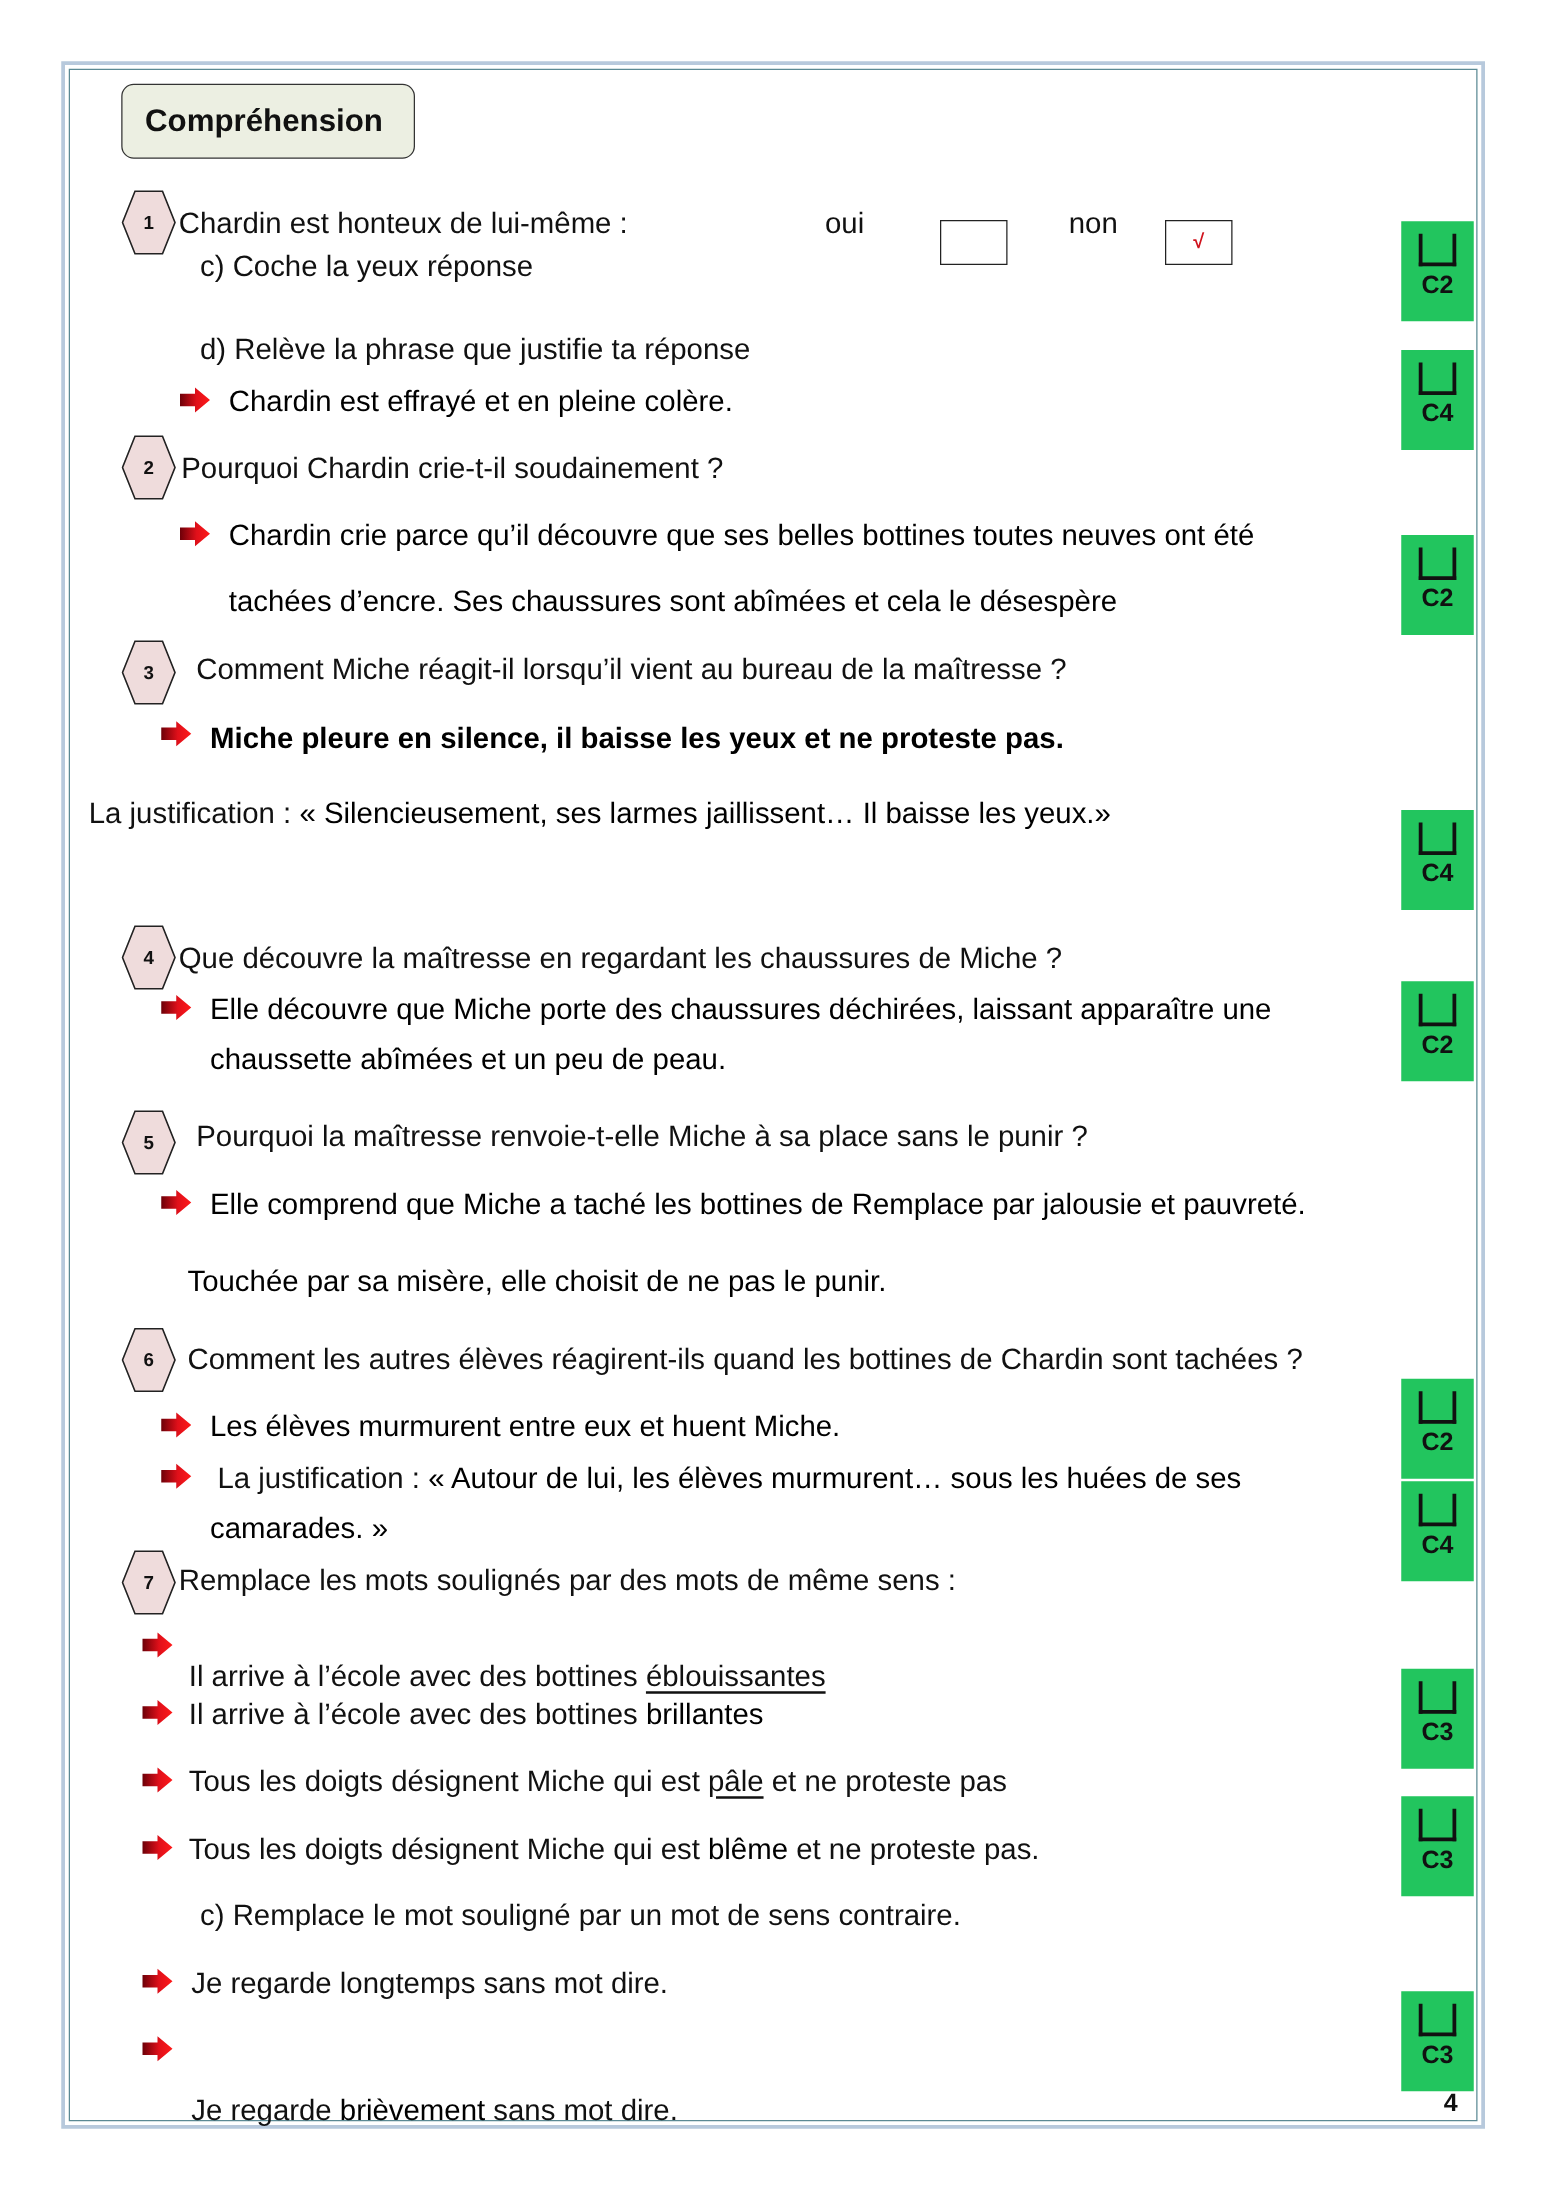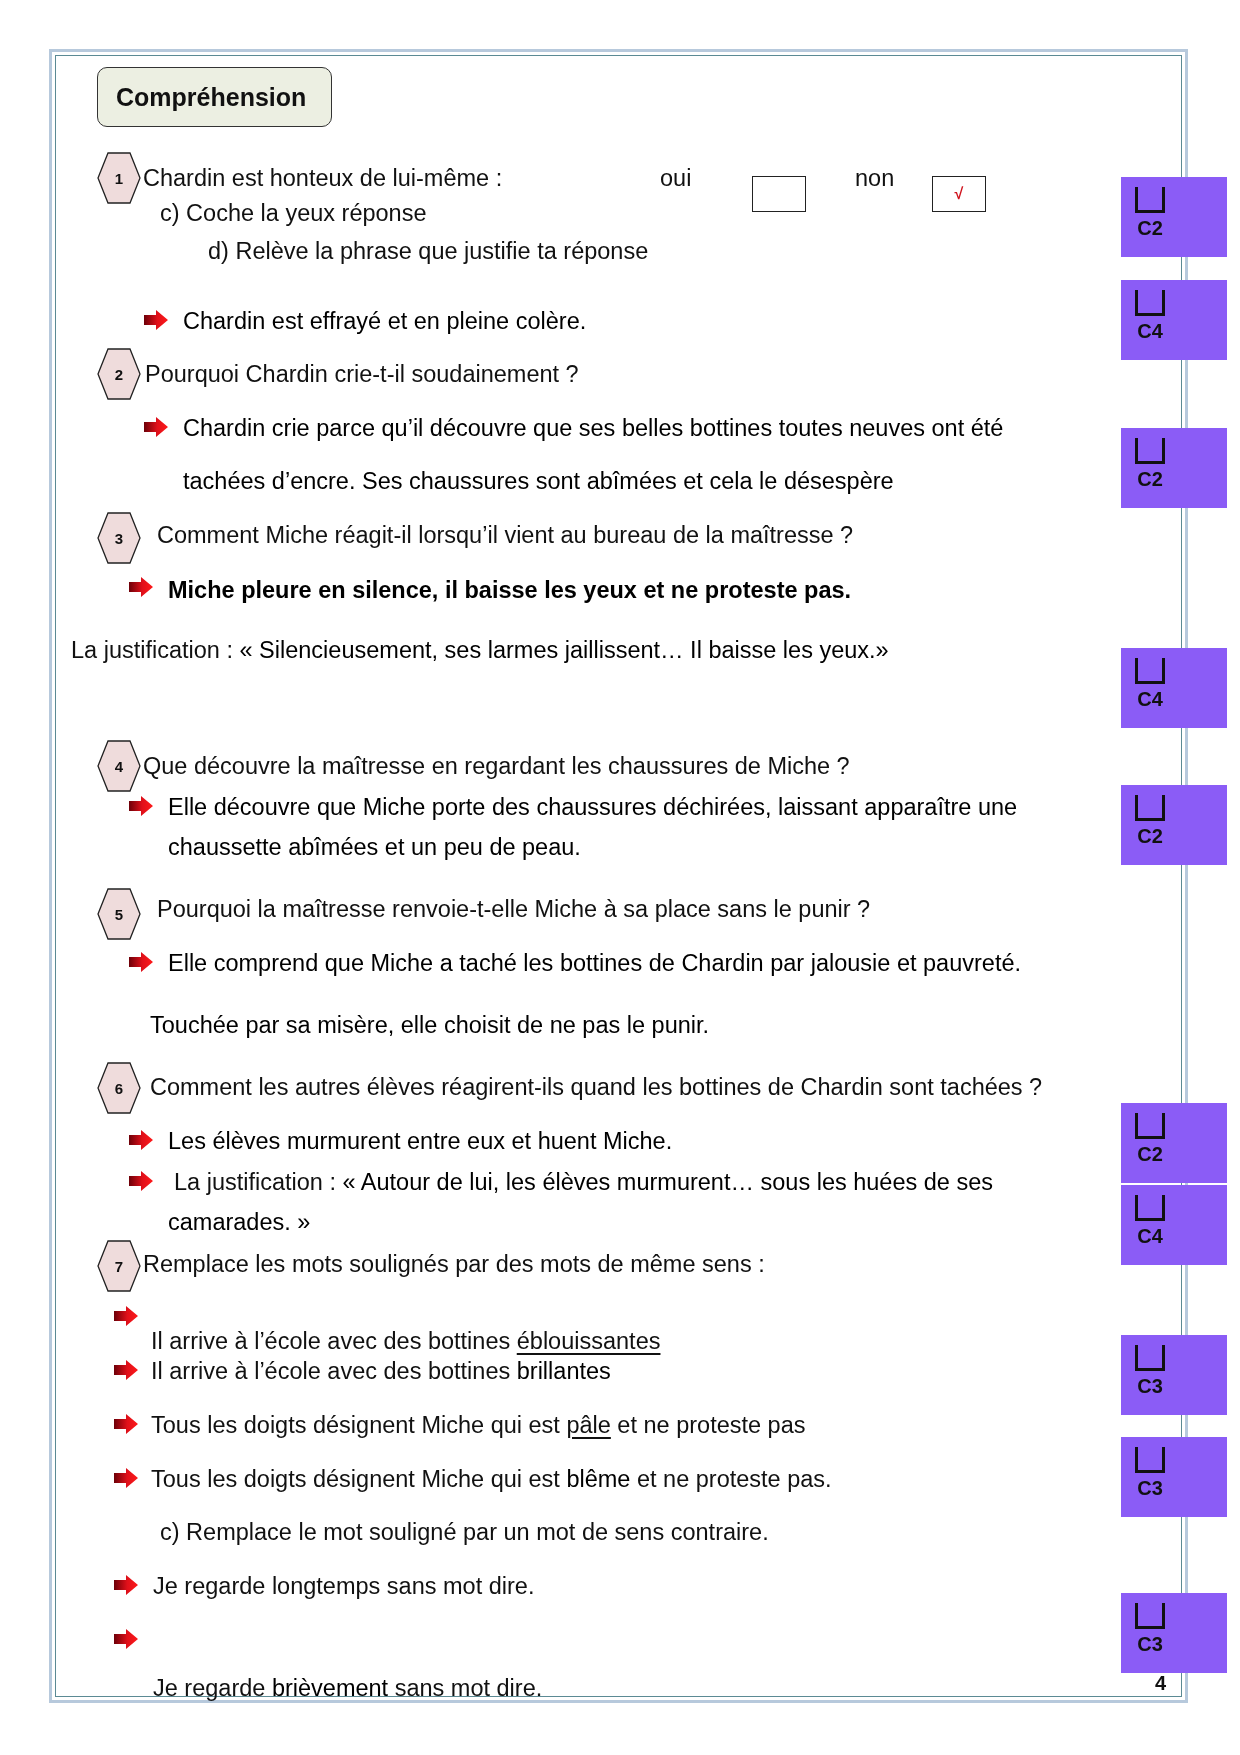--- a/index.html
+++ b/index.html
@@ -16,21 +16,21 @@
   .line { position:absolute; font-size:23.5px; white-space:nowrap; line-height:30px; }
   .red { color:#000000; }
   .hex { position:absolute; width:44px; height:52px; }
   .hex svg { position:absolute; left:0; top:0; }
   .hex span { position:absolute; left:0; top:0; width:44px; height:52px; display:flex;
          align-items:center; justify-content:center; font-weight:bold; font-size:15px; }
   .arrow { position:absolute; width:26px; height:22px; }
   .cb { position:absolute; width:54px; height:36px; border:1.5px solid #222; box-sizing:border-box;
         display:flex; align-items:center; justify-content:center; font-size:16px;
         color:#d0131d; font-weight:bold; }
-  .badge { position:absolute; left:1121px; width:58px; height:80px; background:#8b5cf6;padding-left:48px; }
+  .badge { position:absolute; left:1121px; width:58px; height:80px; background:#22c55e; }
   .badge .bracket { position:absolute; left:14px; top:10px; width:30px; height:26px;
         border:3px solid #111; border-top:none; box-sizing:border-box; }
   .badge .lbl { position:absolute; left:0; top:40px; width:58px; text-align:center;
         font-weight:bold; font-size:20px; }
   .u { text-decoration:underline; text-underline-offset:4px; }
   .page-num { position:absolute; left:1155px; top:1672px; font-weight:bold; font-size:20px; }
 </style>
 </head>
 <body>
 
@@ -62,21 +62,21 @@
       <use href="#hexShape"></use>
     </svg>
   <span>1</span>
 </div>
 <div class="line" style="left:143px; top:163px;">Chardin est honteux  de lui-même :</div>
 <div class="line" style="left:660px; top:163px;">oui</div>
 <div class="cb" style="left:752px; top:176px;"></div>
 <div class="line" style="left:855px; top:163px;">non</div>
 <div class="cb" style="left:932px; top:176px;">√</div>
 <div class="line" style="left:160px; top:198px;">c)   Coche la yeux réponse</div>
-<div class="line" style="left:160px; top:236px;margin-left:48px;">d)   Relève la phrase que justifie ta réponse</div>
+<div class="line" style="left:160px; top:264px;">d)   Relève la phrase que justifie ta réponse</div>
 <svg class="arrow" style="left:143px; top:309px;">
     <use href="#arrowShape"></use>
   </svg>
 <div class="line red" style="left:183px; top:306px;">Chardin est effrayé et en pleine colère.</div>
 
 <div class="hex" style="left:97px; top:348px;">
   <svg width="44" height="52">
       <use href="#hexShape"></use>
     </svg>
   <span>2</span>
@@ -117,21 +117,21 @@
 <div class="hex" style="left:97px; top:888px;">
   <svg width="44" height="52">
       <use href="#hexShape"></use>
     </svg>
   <span>5</span>
 </div>
 <div class="line" style="left:157px; top:894px;">Pourquoi  la maîtresse renvoie-t-elle Miche à sa place sans le punir ?</div>
 <svg class="arrow" style="left:128px; top:951px;">
     <use href="#arrowShape"></use>
   </svg>
-<div class="line red" style="left:168px; top:948px;">Elle comprend que Miche a taché les bottines de Chardin par jalousie et pauvreté.</div>
+<div class="line red" style="left:168px; top:948px;">Elle comprend que Miche a taché les bottines de Remplace par jalousie et pauvreté.</div>
 <div class="line red" style="left:150px; top:1010px;">Touchée par sa misère, elle choisit de ne pas le punir.</div>
 
 <div class="hex" style="left:97px; top:1062px;">
   <svg width="44" height="52">
       <use href="#hexShape"></use>
     </svg>
   <span>6</span>
 </div>
 <div class="line" style="left:150px; top:1072px;">Comment les autres élèves réagirent-ils quand les bottines de Chardin sont tachées ?</div>
 <svg class="arrow" style="left:128px; top:1129px;">

